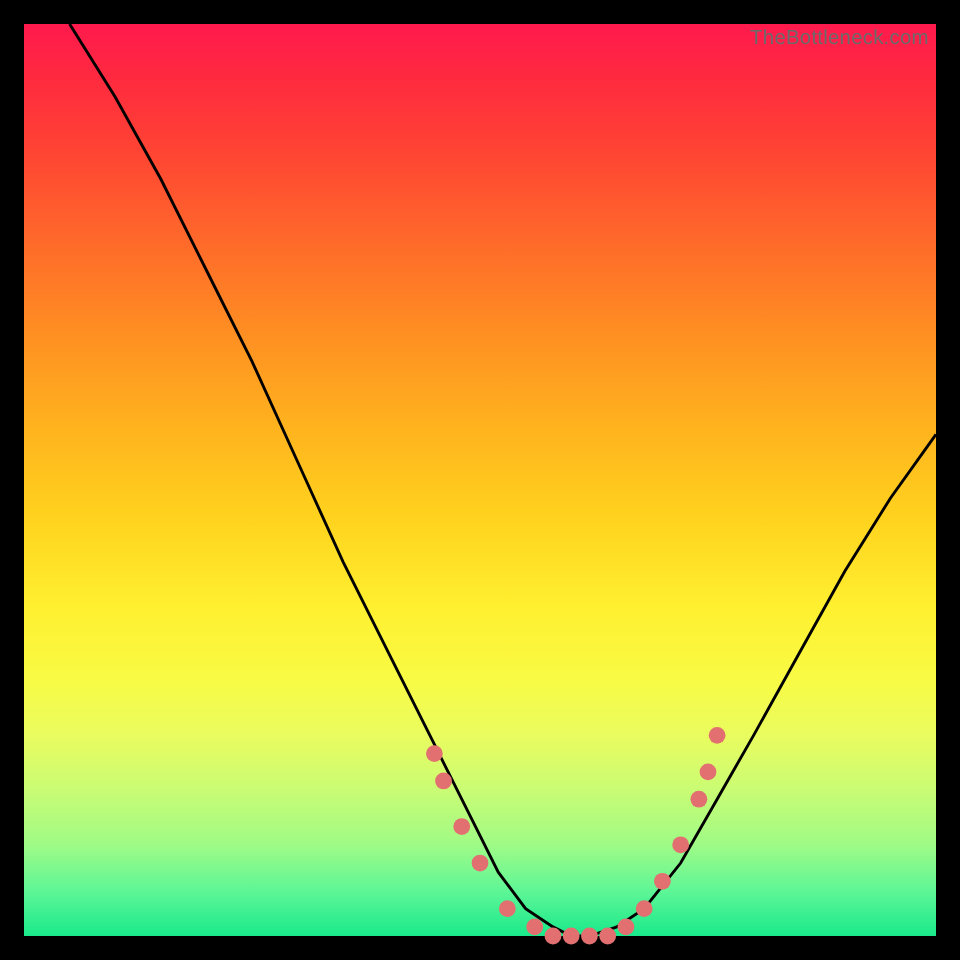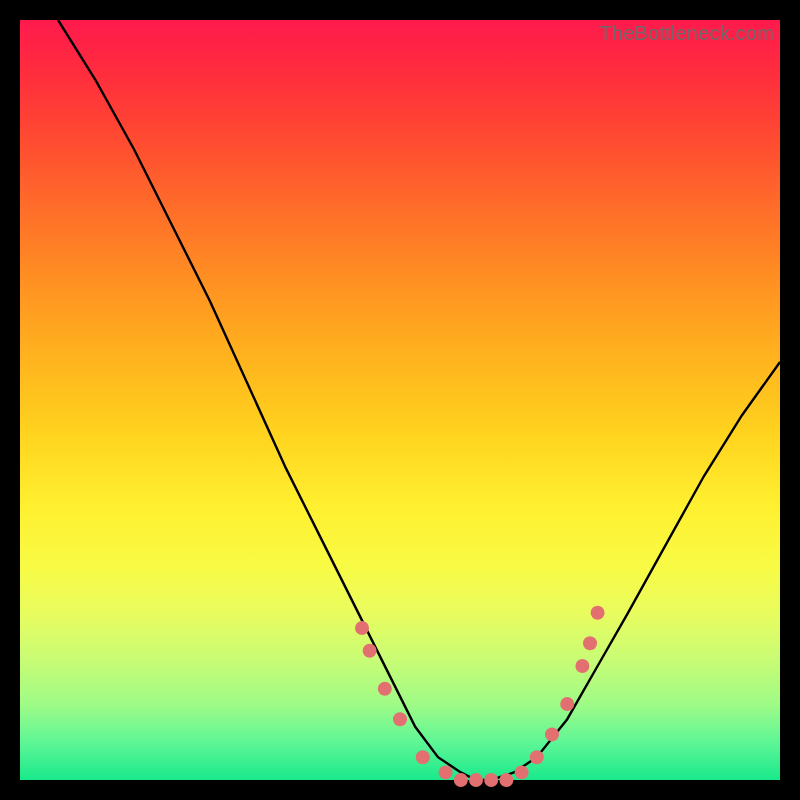--- a/index.html
+++ b/index.html
@@ -42,21 +42,21 @@
       #9ffb86 90%,
       #5ff696 95%,
       #19e98b 100%
     );
   }
   .watermark {
     position: absolute;
     top: 2px;
     right: 6px;
     color: #6b6b6b;
-    font-size: 20px;
+    font-size: 17px;
     font-weight: 500;
     letter-spacing: 0.2px;
     user-select: none;
   }
   svg.curve {
     position: absolute;
     left: 0;
     top: 0;
     width: 760px;
     height: 760px;

